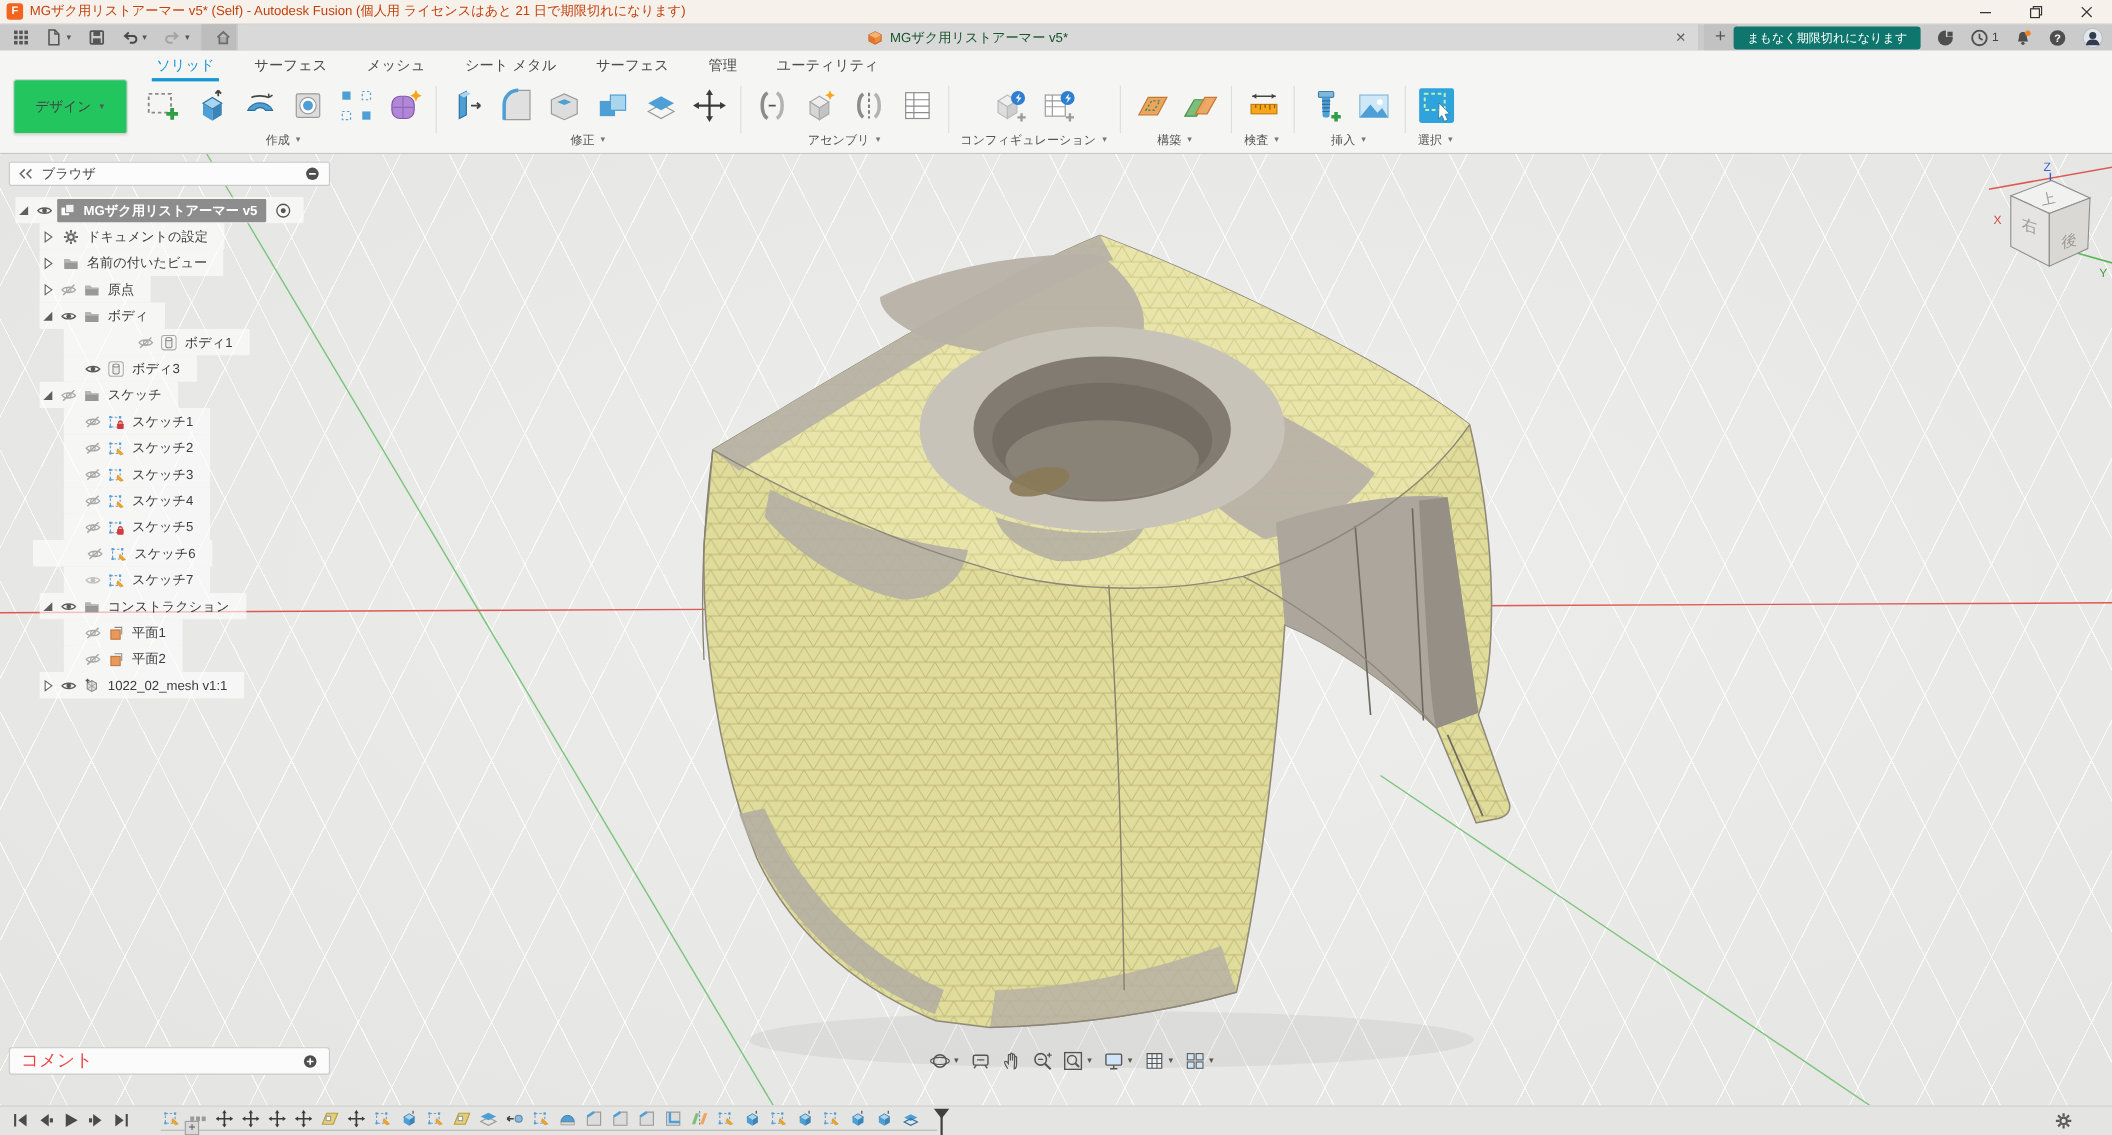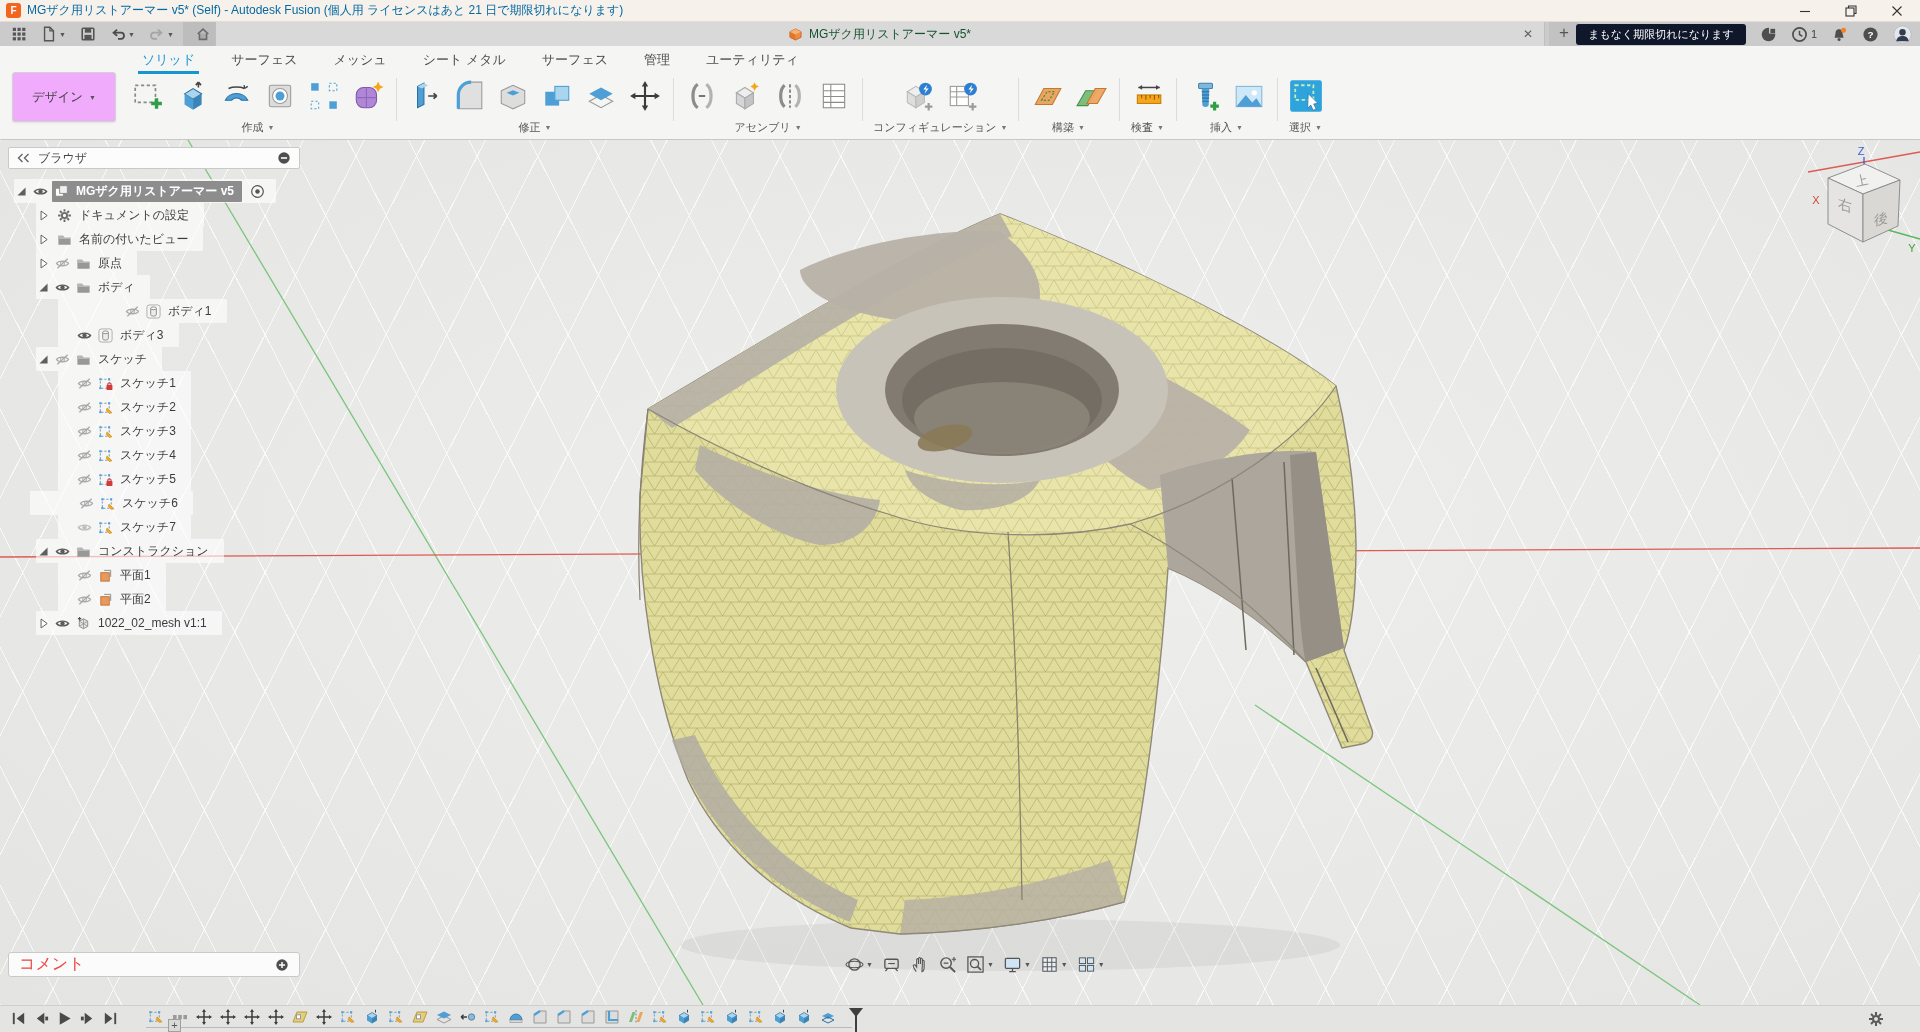--- a/index.html
+++ b/index.html
@@ -5,48 +5,48 @@
   * { box-sizing: border-box; margin: 0; padding: 0; }
   html,body { width:1920px; height:1032px; overflow:hidden;
     font-family:"Liberation Sans", sans-serif; -webkit-font-smoothing:antialiased; }
   body { position:relative; background:#e9e9e8; font-size:12px; color:#333; }
 
   
   #titlebar { position:absolute; left:0; top:0; width:1920px; height:22px;
     background:#f7f1ec; border-bottom:1px solid #e3ddd8; display:flex; align-items:center; }
   #fusion-logo { width:15px; height:15px; margin:0 6px 0 6px; background:#f3641e; border-radius:3px;
     color:#fff; font-size:10px; font-weight:bold; display:flex; align-items:center; justify-content:center; }
-  #win-title { font-size:12px; color:#0369a1; }
+  #win-title { font-size:12px; color:#c2410c; }
   #win-controls { position:absolute; right:0; top:0; height:22px; display:flex; }
   .win-btn { width:46px; height:22px; display:flex; align-items:center; justify-content:center; }
 
   
   #tabstrip { position:absolute; left:0; top:22px; width:1920px; height:24px; background:#cbcbcb; }
   #qa { position:absolute; left:6px; top:0; height:24px; display:flex; align-items:center; gap:4px; }
   .qa-btn { height:22px; padding:0 5px; display:flex; align-items:center; gap:2px; }
   .qa-dd { font-size:7px; color:#555; }
   .qa-tile { background:#bdbdbd; height:24px; width:40px; justify-content:center; }
   #doc-tab { position:absolute; left:215px; top:0; width:1330px; height:24px; background:#d9d9d9;
     border-left:1px solid #bfbfbf; border-right:1px solid #bfbfbf;
     display:flex; align-items:center; justify-content:center; gap:7px; }
   #doc-tab-label { font-size:12px; color:#14532d;text-align:center; }
   #doc-cube { width:13px; height:13px; }
   #tab-close { position:absolute; right:8px; top:4px; width:16px; height:16px; color:#5f5f5f;
     font-size:12px; line-height:16px; text-align:center; }
   #tab-new { position:absolute; left:1549px; top:0; width:30px; height:24px; background:#c2c2c2;
     color:#555; font-size:17px; line-height:22px; text-align:center; }
   #ts-right { position:absolute; right:8px; top:0; height:24px; display:flex; align-items:center; gap:14px; }
-  #license-badge { background:#0f172a; color:#fff; font-size:11px; padding:3px 12px; border-radius:3px; white-space:nowrap; }
+  #license-badge { background:#0f766e; color:#fff; font-size:11px; padding:3px 12px; border-radius:3px; white-space:nowrap; }
   .ts-ico { display:flex; align-items:center; gap:3px; }
   .job-count { font-size:11px; color:#444; }
 
   
   #ribbon { position:absolute; left:0; top:46px; width:1920px; height:94px; background:#f5f5f4;
     border-bottom:1px solid #c7c7c7; }
-  #workspace { position:absolute; left:12px; top:26px; width:104px; height:50px; background:#f0abfc;
+  #workspace { position:absolute; left:12px; top:26px; width:104px; height:50px; background:#22c55e;
     border:1px solid #d2d2d2; border-radius:3px; box-shadow:0 1px 2px rgba(0,0,0,.08);
     display:flex; align-items:center; justify-content:center; gap:6px; font-size:12.5px; color:#444; }
   #rtabs { position:absolute; left:140px; top:2px; display:flex; gap:32px; height:24px; align-items:center; }
   .rtab { font-size:13px; color:#4c4c4c; padding:3px 2px; position:relative; white-space:nowrap; }
   .rtab.active { color:#1496d2; }
   .rtab.active::after { content:""; position:absolute; left:-2px; right:-2px; bottom:-2px; height:3px; background:#1496d2; }
   #rgroups { position:absolute; left:120px; top:28px; display:flex; align-items:stretch; }
   .rgroup { display:flex; flex-direction:column; align-items:center; padding:0 10px; }
   .rgroup .tools { display:flex; gap:8px; height:44px; align-items:center; }
   .rtool { width:36px; height:40px; display:flex; align-items:center; justify-content:center; }

